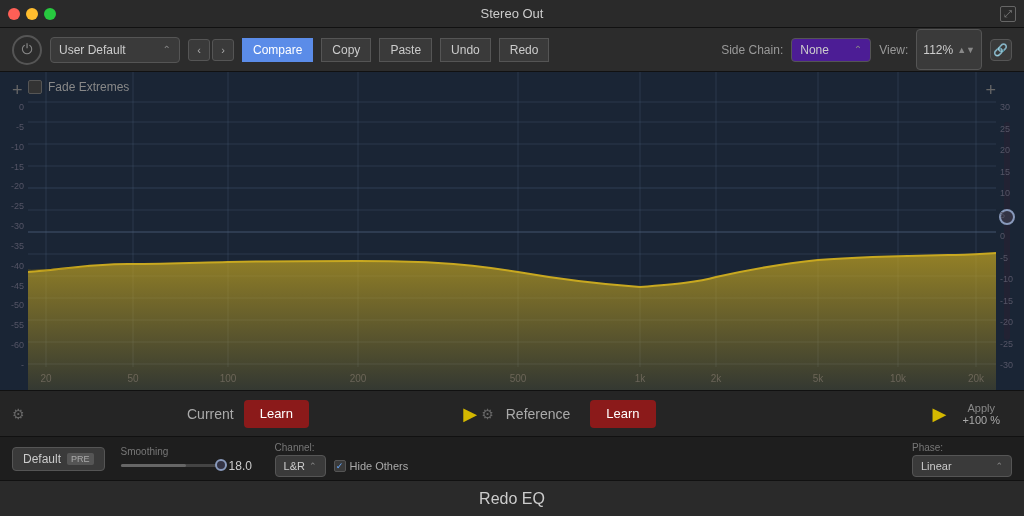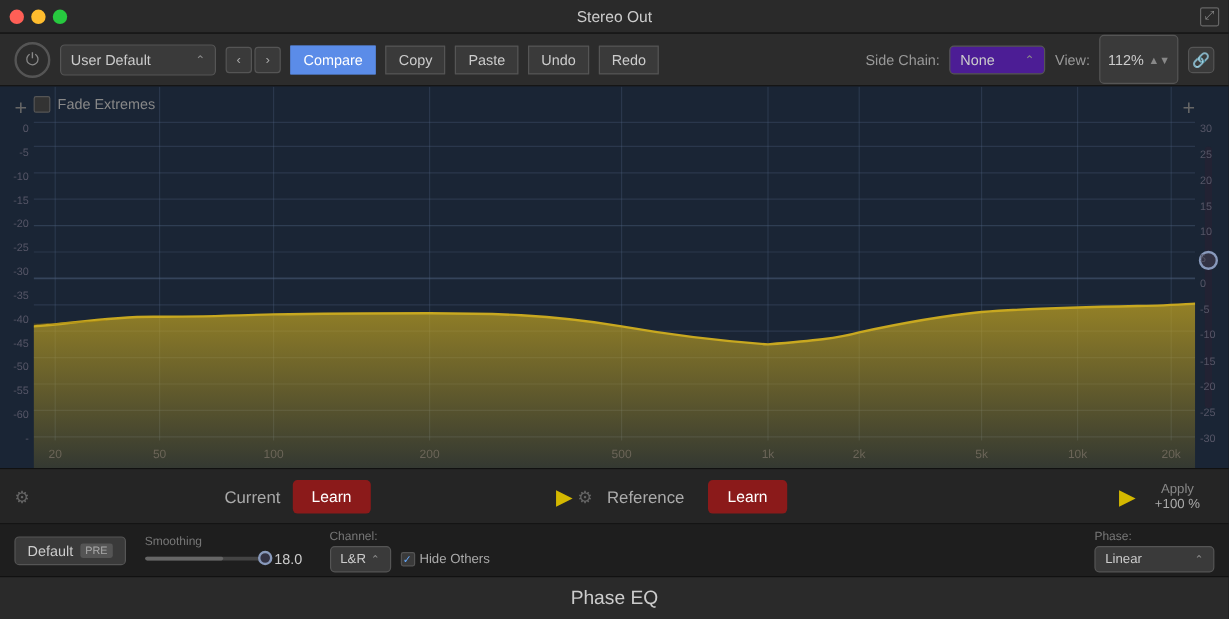--- a/index.html
+++ b/index.html
@@ -806,14 +806,14 @@
       <div class="phase-dropdown">
         <span>Linear</span>
         <span style="margin-left:auto;color:#888;font-size:9px;">⌃</span>
       </div>
     </div>
 
   </div>
 </div>
 
 <div class="bottom-title-bar">
-  <span class="plugin-title">Phase EQ</span>
+  <span class="plugin-title">Redo EQ</span>
 </div>
 
 </body></html>

